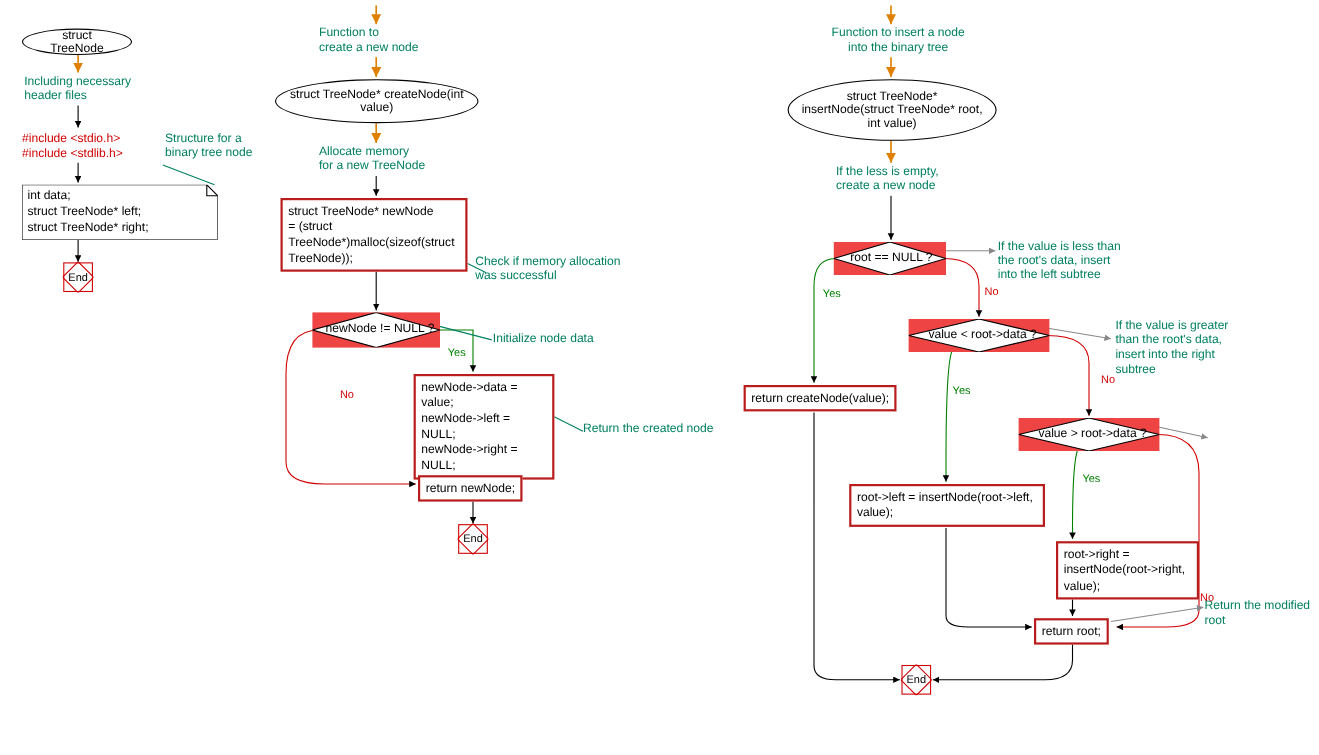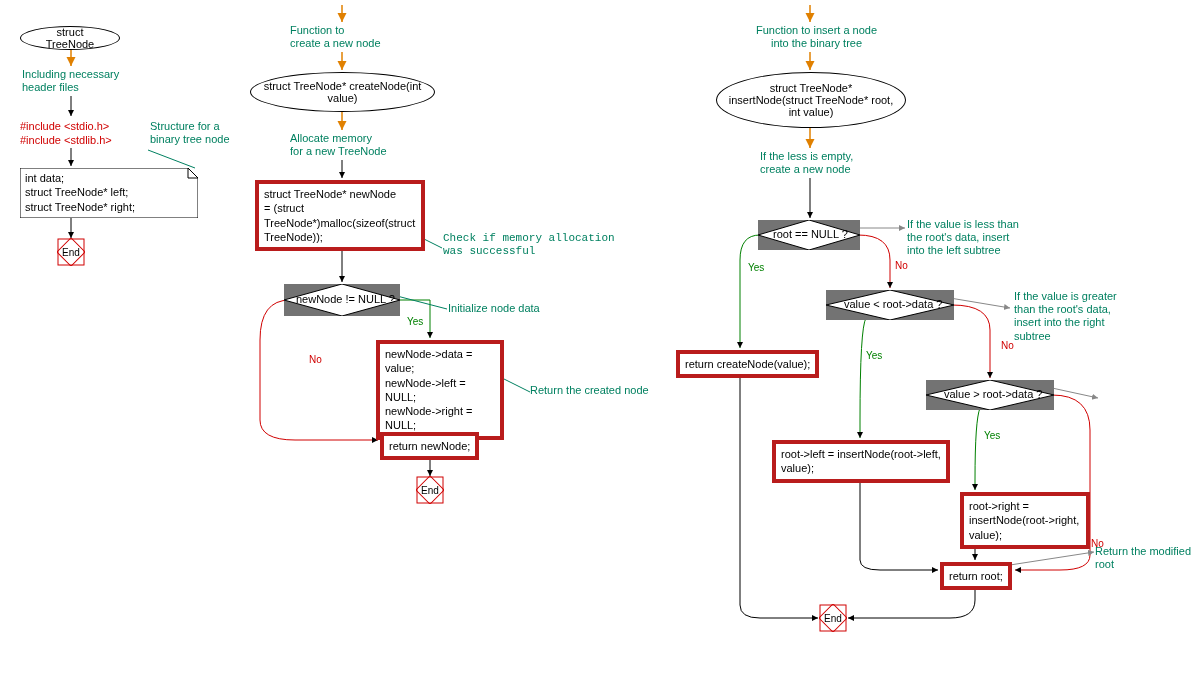--- a/index.html
+++ b/index.html
@@ -19,21 +19,21 @@
     display: flex;
     align-items: center;
     justify-content: center;
     text-align: center;
     background: #fff;
     padding: 4px 10px;
     box-sizing: border-box;
   }
   .box {
     position: absolute;
-    border: 4px solid #b91c1c;
+    border: 2px solid #b91c1c;
     background: #fff;
     padding: 3px 5px;
     box-sizing: border-box;
     white-space: pre-line;
     line-height: 1.3;
   }
   .comment {
     position: absolute;
     color: #008060;
     white-space: pre-line;
@@ -50,21 +50,21 @@
     width: 28px;
     height: 28px;
     display: flex;
     align-items: center;
     justify-content: center;
   }
   .end-node svg { position: absolute; top:0; left:0; }
   .end-label { position: relative; font-size: 10px; }
   .diamond {
     position: absolute;
-    background: #737373;
+    background: #ef4444;
   }
   .diamond-label {
     position: absolute;
     white-space: nowrap;
   }
   .edge-label {
     position: absolute;
     font-size: 10px;
   }
   .edge-yes { color: #008000; }
@@ -185,21 +185,21 @@
 <div class="ellipse" style="left:250px; top:72px; width:185px; height:40px;">
   <span>struct TreeNode* createNode(int
 value)</span>
 </div>
 <div class="comment" style="left:290px; top:132px;">Allocate memory
 for a new TreeNode</div>
 <div class="box" style="left:255px; top:180px; width:170px;">struct TreeNode* newNode
 = (struct
 TreeNode*)malloc(sizeof(struct
 TreeNode));</div>
-<div class="comment" style="left:443px; top:232px;font-family:Liberation Mono, monospace;">Check if memory allocation
+<div class="comment" style="left:432px; top:232px;">Check if memory allocation
 was successful</div>
 
 <div class="diamond" style="left:284px; top:284px; width:116px; height:32px;">
   <svg width="116" height="32" style="position:absolute;top:0;left:0;">
       <polygon points="58,0 116,16 58,32 0,16" fill="#fff" stroke="#000"></polygon>
     </svg>
   <span class="diamond-label" style="left:12px; top:9px;">newNode != NULL ?</span>
 </div>
 <div class="edge-label edge-yes" style="left:407px; top:316px;">Yes</div>
 <div class="edge-label edge-no" style="left:280px; top:354px;">No</div>

